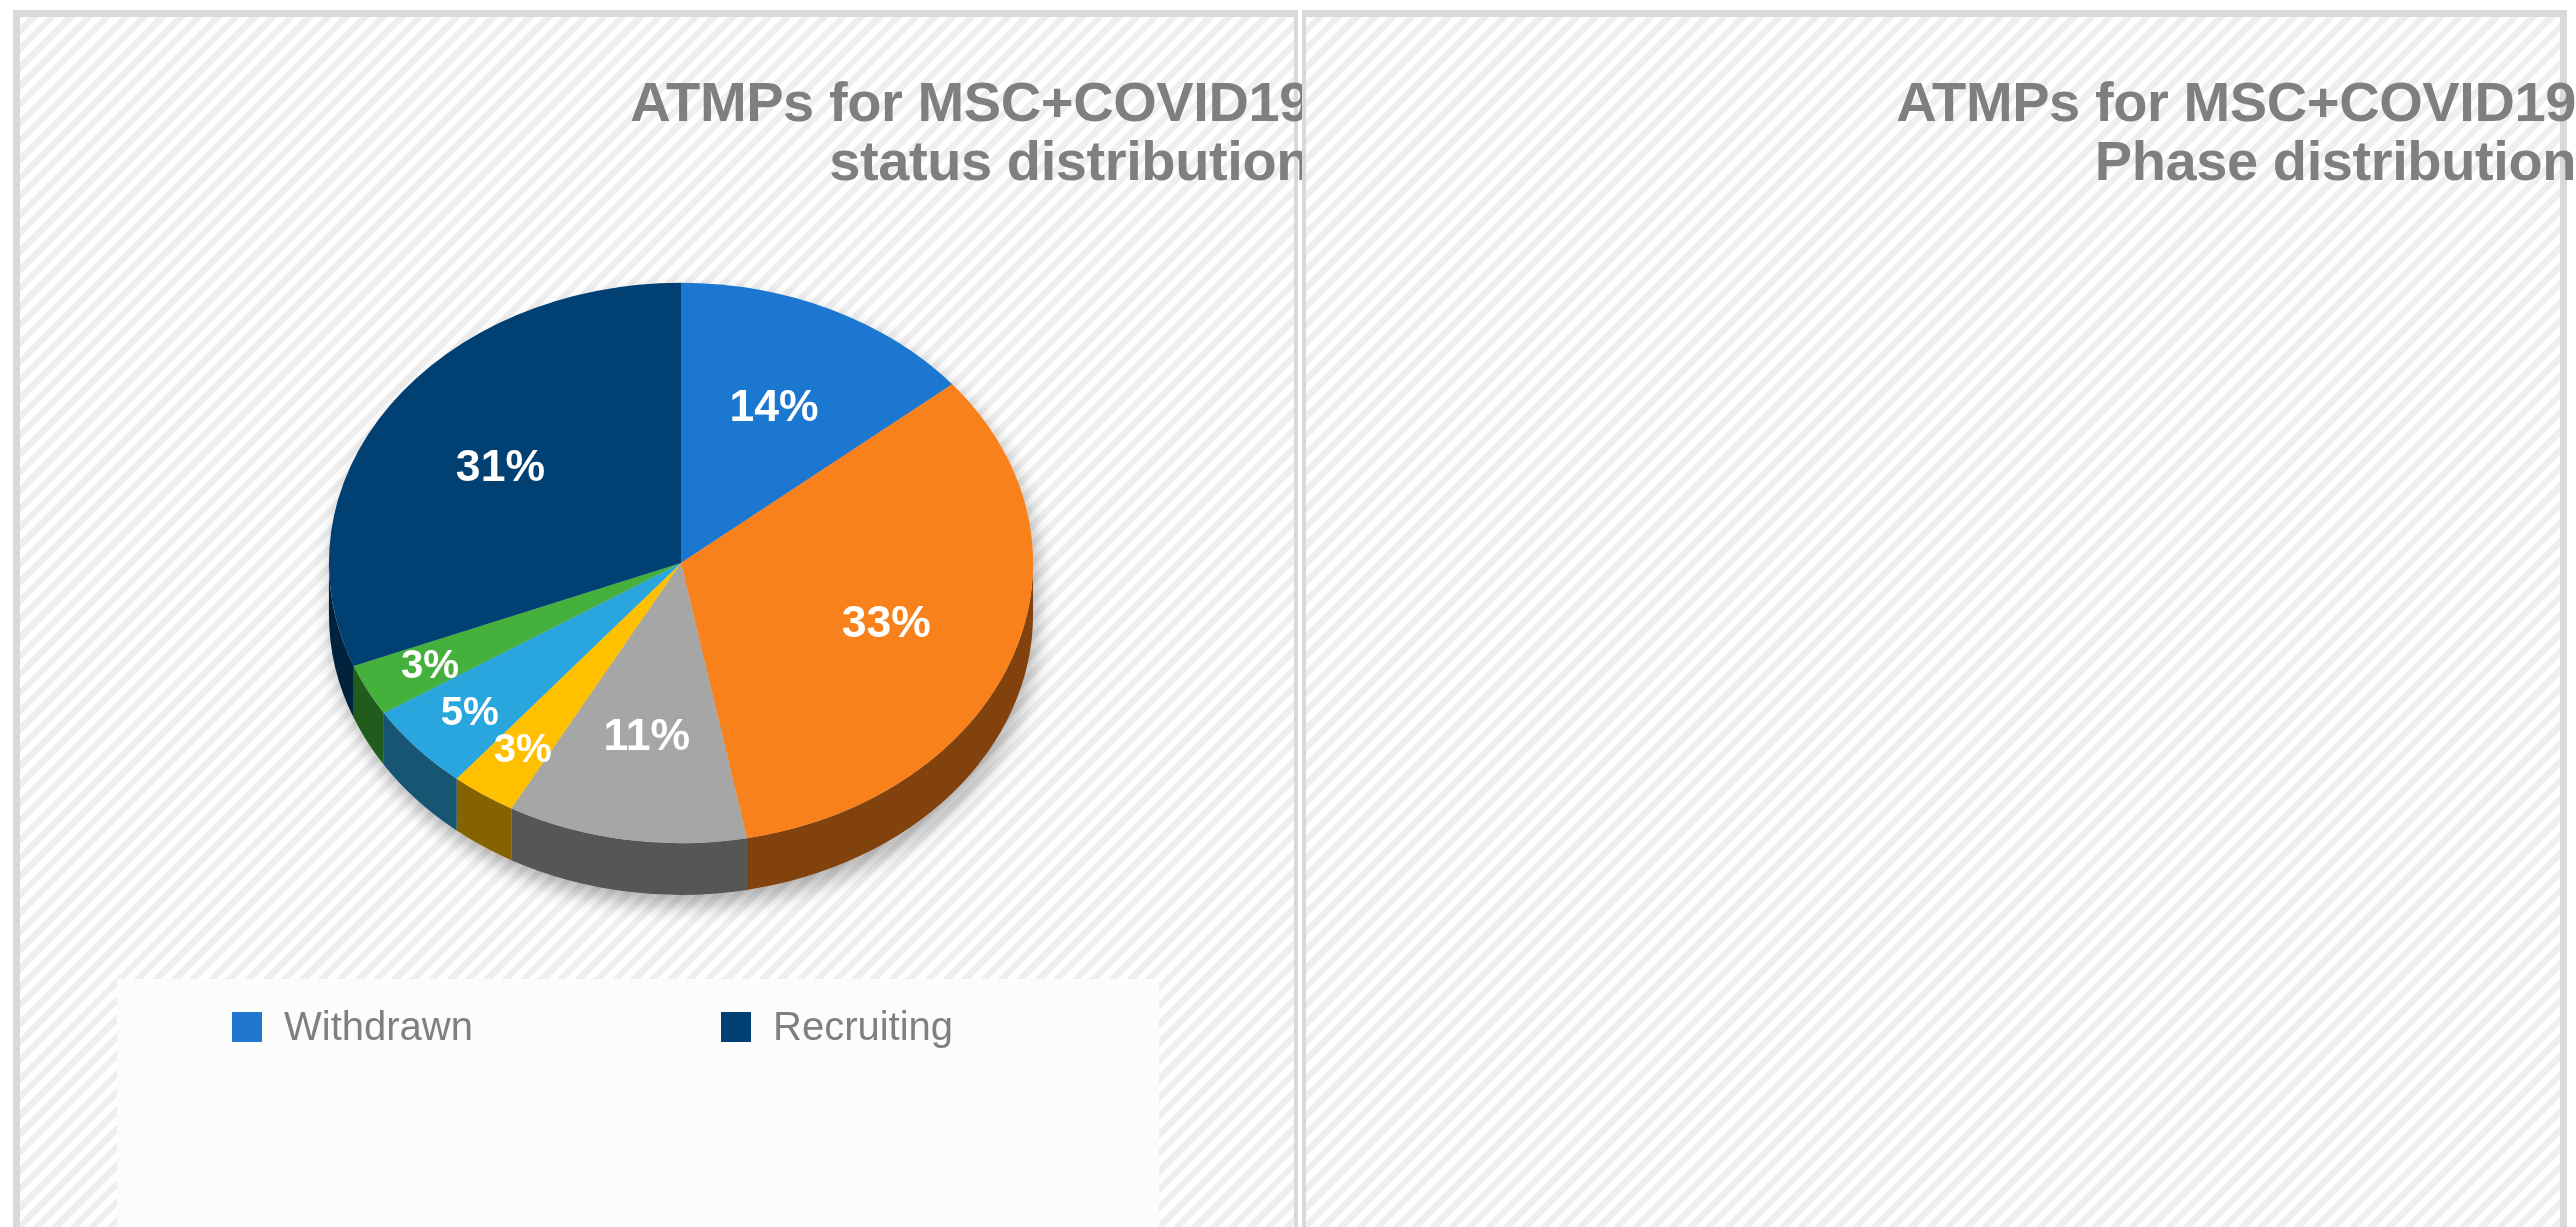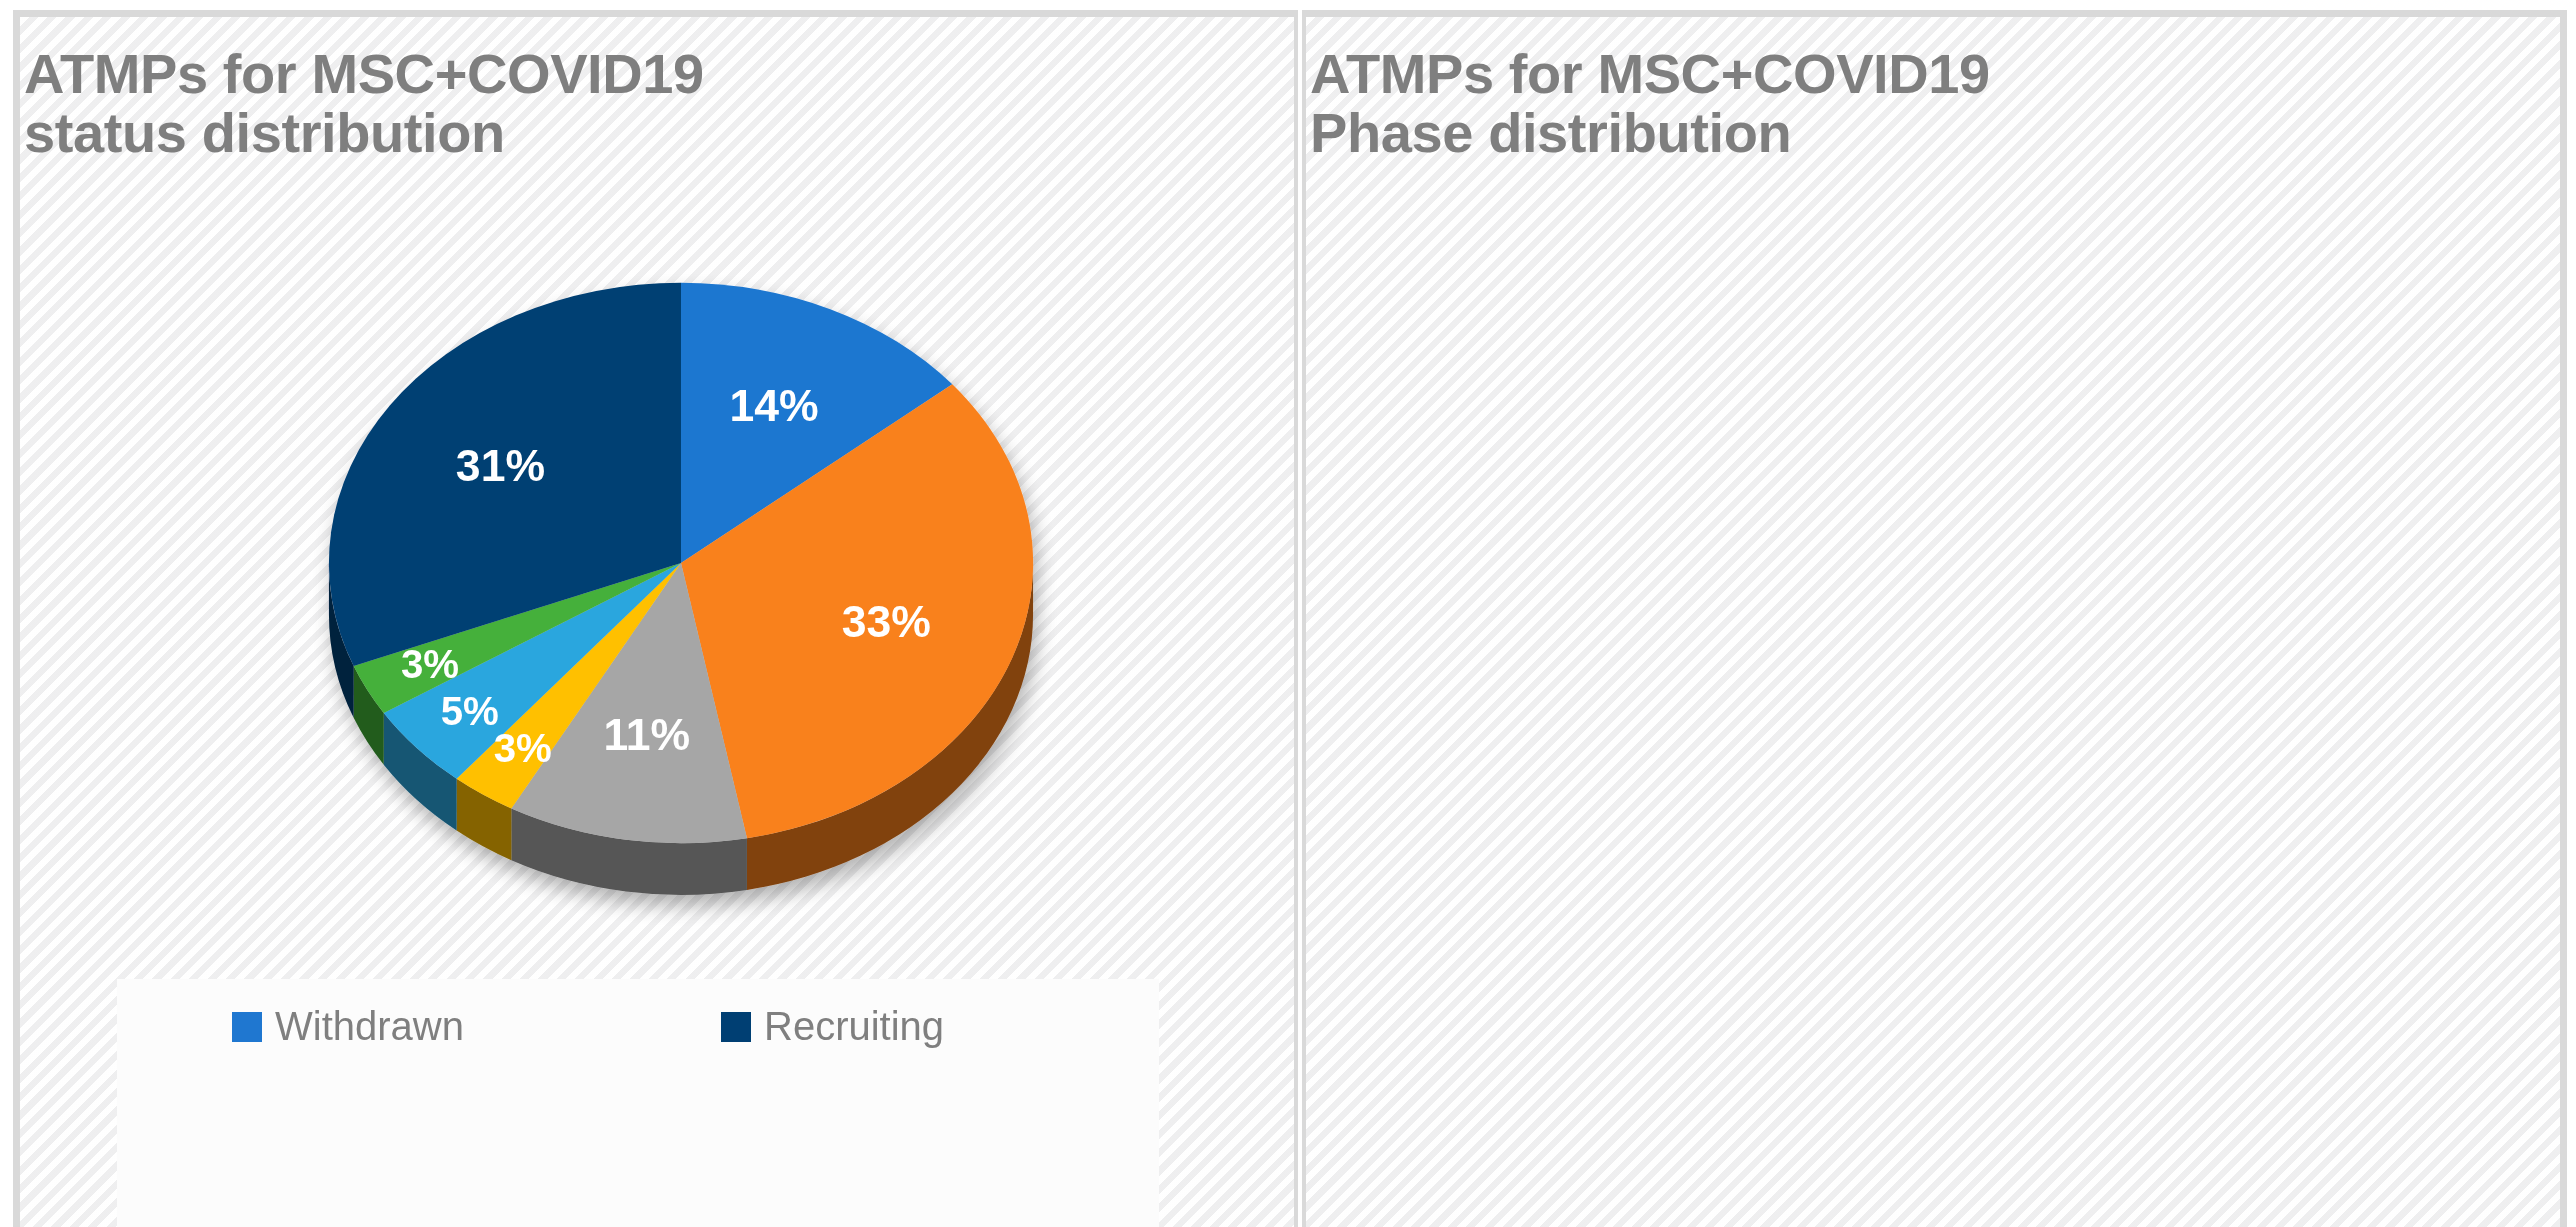--- a/index.html
+++ b/index.html
@@ -40,30 +40,31 @@
   }
   #panel-right {
     left: 1302px;
     width: 1265px;
     border-left: 4.3px solid #d9d9d9;
     border-top: 7.2px solid #d9d9d9;
     border-right: 7.2px solid #d9d9d9;
   }
   .chart-title {
     position: absolute;
-    left: 4px;
+    left: 16px;
     width: 100%;
-    text-align: left;
+    text-align: right;
     color: #7f7f7f;
     font-weight: bold;
     font-size: 56px;
     line-height: 1.06;
     letter-spacing: -0.4px;
     white-space: pre-line;
     user-select: none;
+    margin-top: 28px;
   }
   #title-left  { top: 27px; }
   #title-right { top: 27px; }
 
   .pie-wrap {
     position: absolute;
     overflow: visible;
     text-decoration: underline;
   }
   #pie-left-wrap  { left: 237px; top: 237px;  width: 848px; height: 661px; }
@@ -95,21 +96,21 @@
     height: 266px;
     display: grid;
     grid-template-columns: 489px 489px;
     grid-auto-rows: 59px;
     align-content: start;
     padding: 18.7px 0 0 115px;
   }
   .legend-item {
     display: flex;
     align-items: center;
-    gap: 13px;
+    gap: 22px;
     font-size: 40px;
     color: #7f7f7f;
     white-space: nowrap;
     line-height: 1;
   }
   .swatch {
     width: 30px;
     height: 30px;
     flex: 0 0 auto;
     display: block;

